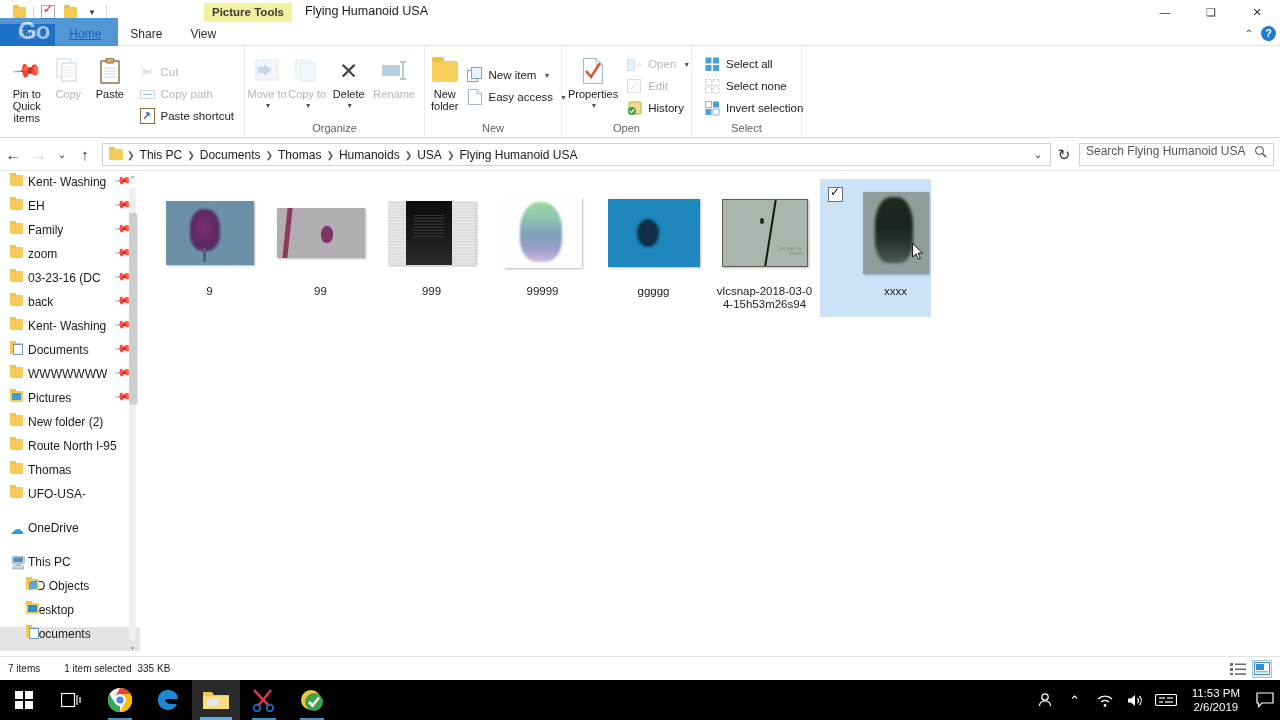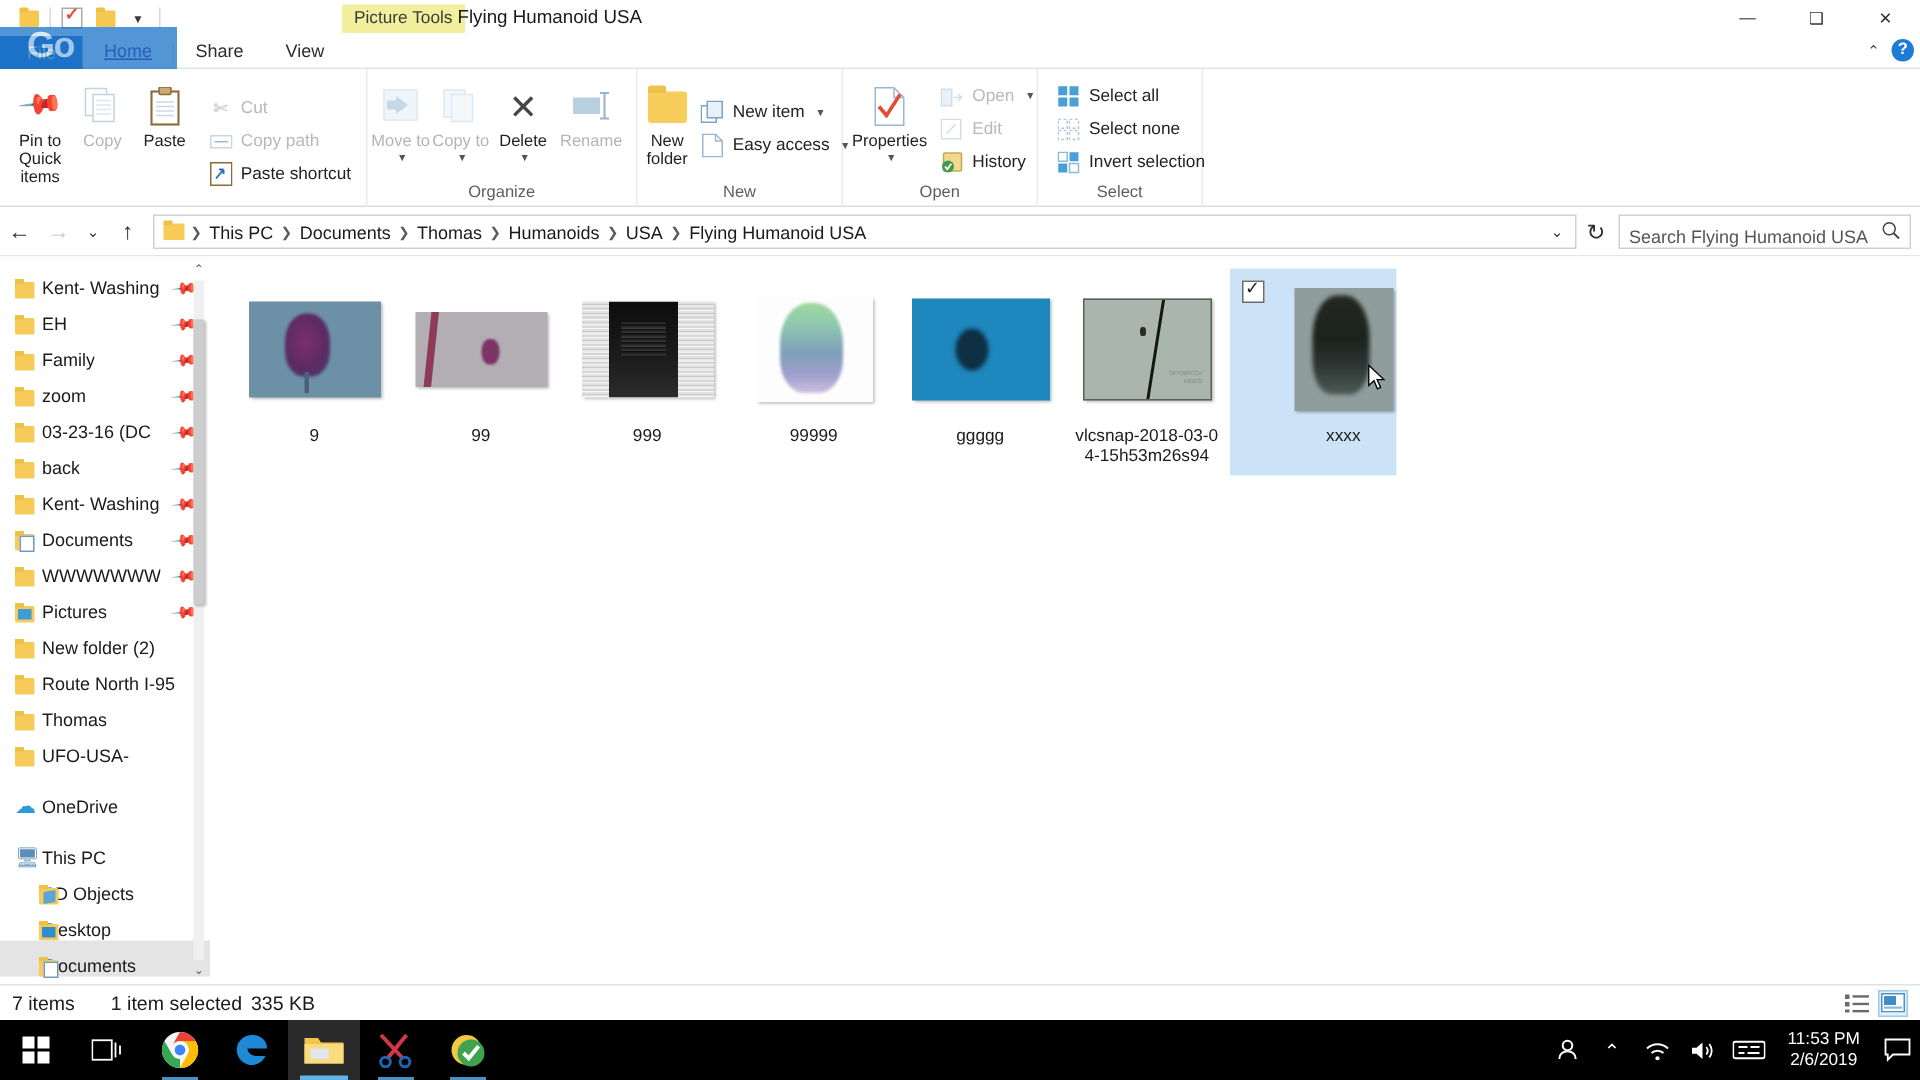--- a/index.html
+++ b/index.html
@@ -36,23 +36,23 @@
     width: 14px; height: 14px; border: 1px solid #a9a9a9; background: #fff;
     position: relative;
   }
   .qat-check::after {
     content: '✓'; position: absolute; left: 1px; top: -4px;
     font-size: 12px; color: #e8513a; font-weight: bold;
   }
   .qat-drop { font-size: 8px; color: #3a3a3a; }
 
   .pt-tab {
-    position: absolute; left: 228px; top: 3px;
+    position: absolute; left: 204px; top: 3px;
     background: #f2f09e; color: #3a3a3a;
-    font-size: 11.5px; padding: 3px 8px 4px 8px;
+    font-size: 11.5px; padding: 3px 8px 4px 8px; font-weight: bold;
   }
   .win-title {
     position: absolute; left: 305px; top: 4px;
     font-size: 12.5px; color: #1a1a1a;
   }
   .wincontrols {
     position: absolute; right: 0; top: 0; display: flex; height: 24px;
   }
   .wc {
     width: 46px; height: 24px; display: flex; align-items: center;
@@ -145,39 +145,39 @@
     display: flex; align-items: center; margin-left: 4px; margin-right: 6px;
     padding: 0 2px 0 6px;
   }
   .crumb { font-size: 12px; color: #1a1a1a; padding: 1px 4px; }
   .crumbsep { font-size: 9px; color: #5a5a5a; padding: 0 1px; }
   .crumb-ico { width: 14px; height: 11px; background: #f6cb5a; border-radius:1px; position:relative; margin-right:3px;}
   .crumb-ico::before { content:''; position:absolute; top:-2px; left:0; width:6px; height:3px; background:#eec043;}
   .crumb-right { margin-left: auto; display: flex; align-items: center; }
   .searchbox {
     width: 195px; height: 23px; border: 1px solid #d0d0d0; background: #fff;
-    display: flex; align-items: flex-end; padding: 0 6px; margin-right: 6px;
+    display: flex; align-items: flex-start; padding: 0 6px; margin-right: 6px;
   }
   .searchbox input {
     flex: 1; border: 0; outline: 0; font-size: 12px; color: #3a3a3a;
     font-family: "Liberation Sans", sans-serif; background: transparent;
   }
   .searchbox input::placeholder { color: #555; }
 
   
   .main {
     position: absolute; top: 171px; left: 0; width: 1280px; height: 485px;
     display: flex; background: #fff;
   }
   .navpane {
     width: 140px; height: 485px; overflow: hidden; position: relative;
     padding-top: 4px;
   }
   .navitem {
-    height: 24px; display: flex; align-items: flex-end; padding-left: 28px;
+    height: 24px; display: flex; align-items: flex-start; padding-left: 28px;
     font-size: 12px; color: #1a1a1a; position: relative; white-space: nowrap;
   }
   .navitem.sel { background: #e4e4e4; }
   .navitem.root { padding-left: 14px; }
   .navitem.child { padding-left: 30px; }
   .ni-ico { position: absolute; left: 10px; width: 16px; display: flex; align-items: center; }
   .navitem.child .ni-ico { left: 26px; }
   .ni-label { overflow: hidden; max-width: 86px; text-overflow: clip; }
   .pin {
     position: absolute; right: 10px; font-size: 11px; color: #909090;
@@ -273,21 +273,21 @@
     background: linear-gradient(180deg,#23281f 0%,#1b231f 45%,#2c3531 70%,#4d5a55 100%);
     border-radius: 42% 42% 34% 34%; filter: blur(1.4px);
   }
 
   
   .statusbar {
     position: absolute; top: 656px; left: 0; width: 1280px; height: 24px;
     background: #fff; border-top: 1px solid #e2e2e2;
     display: flex; align-items: center; padding: 0 8px;
   }
-  .st-text { font-size: 13px; color: #1a1a1a; margin-right: 24px; }
+  .st-text { font-size: 10px; color: #1a1a1a; margin-right: 24px; }
   .st-right { margin-left: auto; display: flex; gap: 4px; align-items: center; }
   .vbtn { width: 20px; height: 18px; display:flex; align-items:center; justify-content:center; }
   .vbtn.on { border: 1px solid #9ecaea; background: #e3f0fa; }
 
   
   .taskbar {
     position: absolute; top: 680px; left: 0; width: 1280px; height: 40px;
     background: #000000; display: flex; align-items: center;
   }
   .tbitem {

